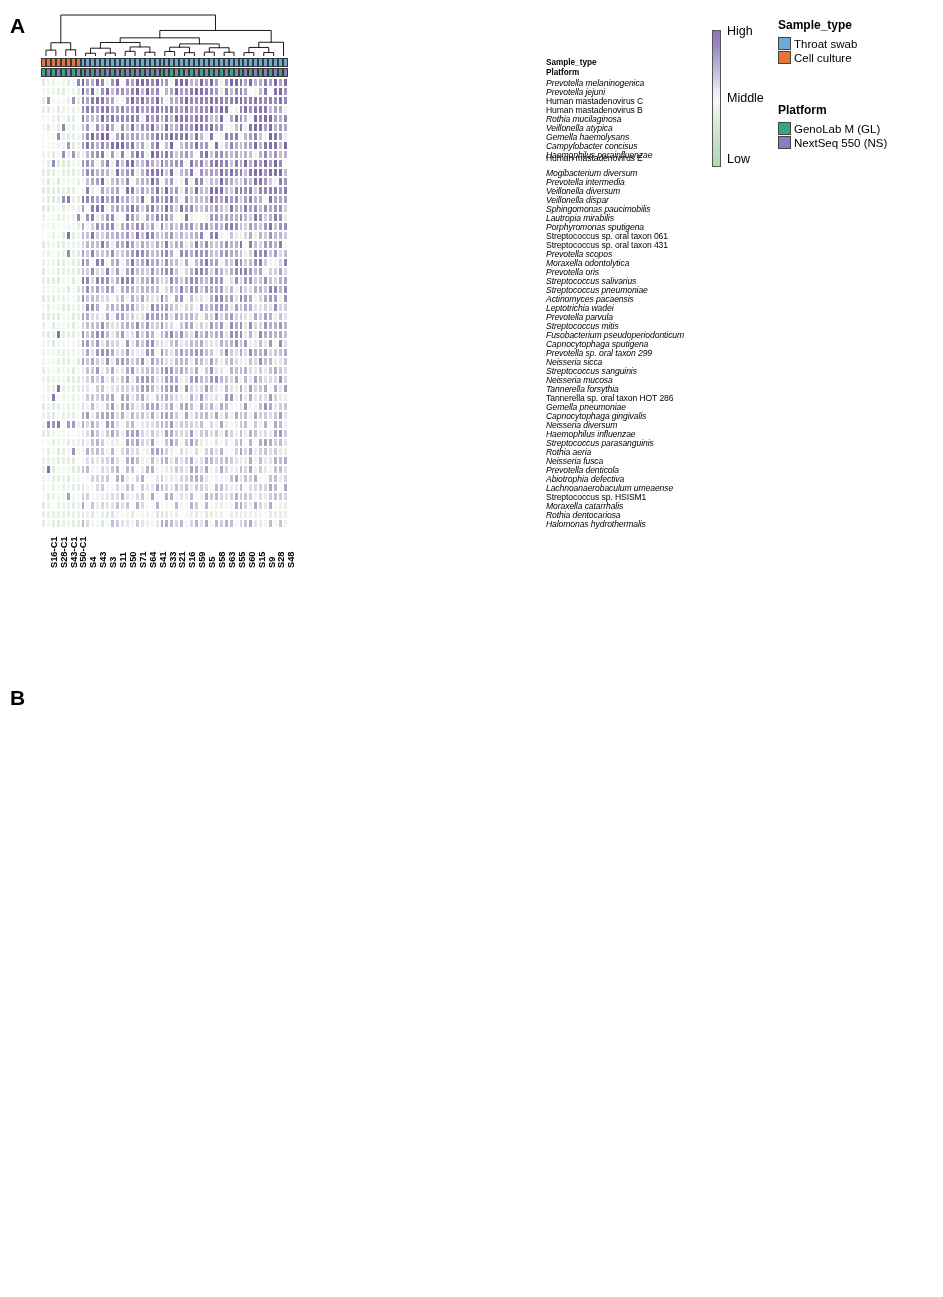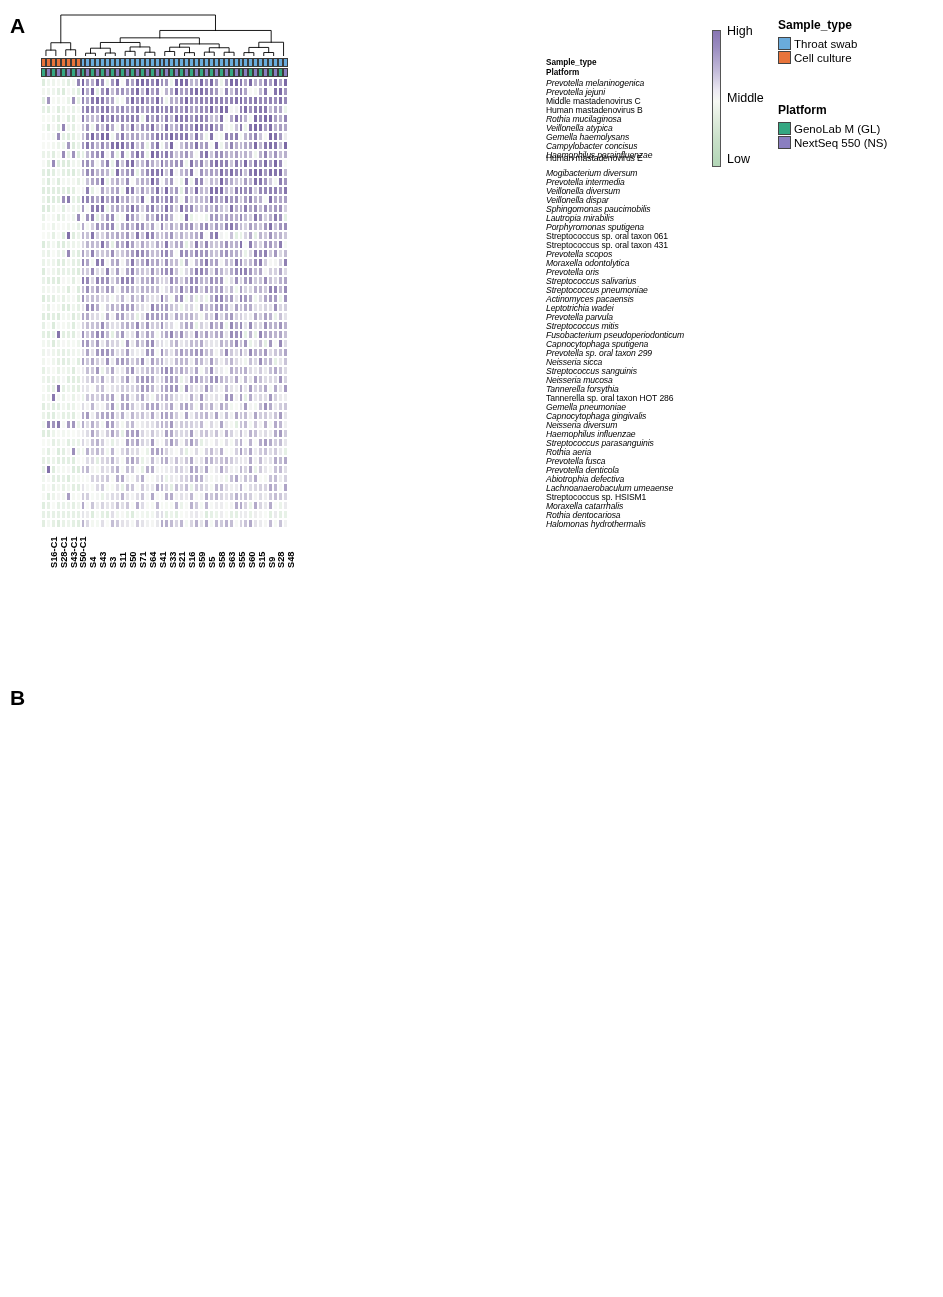--- a/index.html
+++ b/index.html
@@ -2650,21 +2650,21 @@
       <div class="hm-cell" style="background: rgb(234, 234, 237);"></div>
       <div class="hm-cell" style="background: rgb(244, 245, 243);"></div>
       <div class="hm-cell" style="background: rgb(194, 187, 211);"></div>
       <div class="hm-cell" style="background: rgb(245, 249, 243);"></div>
       <div class="hm-cell" style="background: rgb(200, 195, 215);"></div>
       <div class="hm-cell" style="background: rgb(240, 241, 241);"></div>
     </div>
   <div class="rowlabels" id="rowlabA">
       <div class="rowlabel" style="left: 546px; top: 78.5px;">Prevotella melaninogenica</div>
       <div class="rowlabel" style="left: 546px; top: 87.5px;">Prevotella jejuni</div>
-      <div class="rowlabel upright" style="left: 546px; top: 96.5px;">Middle mastadenovirus C</div>
+      <div class="rowlabel upright" style="left: 546px; top: 96.5px;">Human mastadenovirus C</div>
       <div class="rowlabel upright" style="left: 546px; top: 105.5px;">Human mastadenovirus B</div>
       <div class="rowlabel" style="left: 546px; top: 114.5px;">Rothia mucilaginosa</div>
       <div class="rowlabel" style="left: 546px; top: 123.5px;">Veillonella atypica</div>
       <div class="rowlabel" style="left: 546px; top: 132.5px;">Gemella haemolysans</div>
       <div class="rowlabel" style="left: 546px; top: 141.5px;">Campylobacter concisus</div>
       <div class="rowlabel" style="left: 546px; top: 150.5px;">Haemophilus parainfluenzae</div>
       <div class="rowlabel upright" style="left: 546px; top: 154px;">Human mastadenovirus E</div>
       <div class="rowlabel" style="left: 546px; top: 168.5px;">Mogibacterium diversum</div>
       <div class="rowlabel" style="left: 546px; top: 177.5px;">Prevotella intermedia</div>
       <div class="rowlabel" style="left: 546px; top: 186.5px;">Veillonella diversum</div>
@@ -2690,21 +2690,21 @@
       <div class="rowlabel" style="left: 546px; top: 366.5px;">Streptococcus sanguinis</div>
       <div class="rowlabel" style="left: 546px; top: 375.5px;">Neisseria mucosa</div>
       <div class="rowlabel" style="left: 546px; top: 384.5px;">Tannerella forsythia</div>
       <div class="rowlabel upright" style="left: 546px; top: 393.5px;">Tannerella sp. oral taxon HOT 286</div>
       <div class="rowlabel" style="left: 546px; top: 402.5px;">Gemella pneumoniae</div>
       <div class="rowlabel" style="left: 546px; top: 411.5px;">Capnocytophaga gingivalis</div>
       <div class="rowlabel" style="left: 546px; top: 420.5px;">Neisseria diversum</div>
       <div class="rowlabel" style="left: 546px; top: 429.5px;">Haemophilus influenzae</div>
       <div class="rowlabel" style="left: 546px; top: 438.5px;">Streptococcus parasanguinis</div>
       <div class="rowlabel" style="left: 546px; top: 447.5px;">Rothia aeria</div>
-      <div class="rowlabel" style="left: 546px; top: 456.5px;">Prevotella fusca</div>
+      <div class="rowlabel" style="left: 546px; top: 456.5px;">Neisseria fusca</div>
       <div class="rowlabel" style="left: 546px; top: 465.5px;">Prevotella denticola</div>
       <div class="rowlabel" style="left: 546px; top: 474.5px;">Abiotrophia defectiva</div>
       <div class="rowlabel" style="left: 546px; top: 483.5px;">Lachnoanaerobaculum umeaense</div>
       <div class="rowlabel upright" style="left: 546px; top: 492.5px;">Streptococcus sp. HSISM1</div>
       <div class="rowlabel" style="left: 546px; top: 501.5px;">Moraxella catarrhalis</div>
       <div class="rowlabel" style="left: 546px; top: 510.5px;">Rothia dentocariosa</div>
       <div class="rowlabel" style="left: 546px; top: 519.5px;">Halomonas hydrothermalis</div>
     </div>
   <div class="collabels" id="collabA">
       <div class="collabel" style="left: 48.722px; top: 568px;">S16-C1</div>

